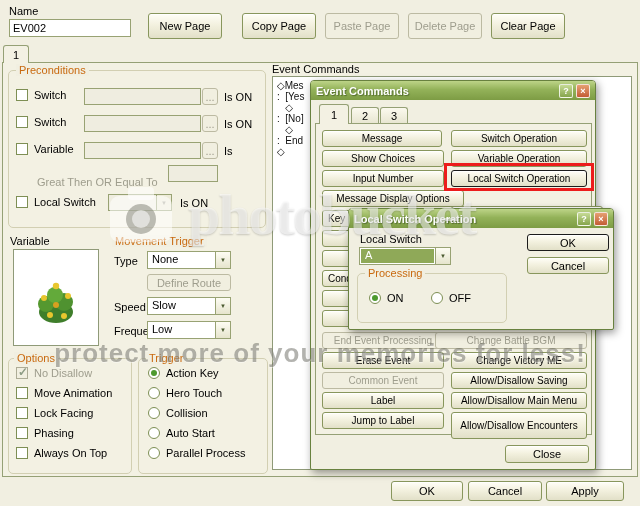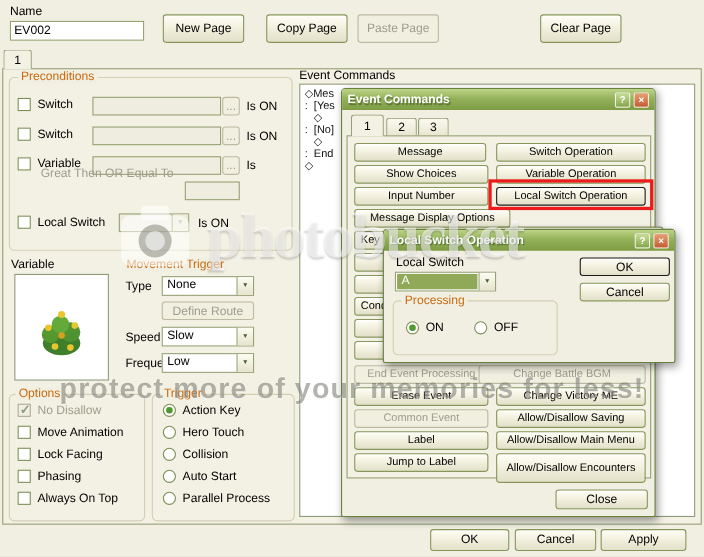--- a/index.html
+++ b/index.html
@@ -74,20 +74,21 @@
 </head>
 <body>
 
 <div class="screen">
 
   <span class="txt" style="left:9px;top:5px">Name</span>
   <input class="name-input" style="left: 9px; top: 19px; width: 122px; height: 18px;" value="EV002">
   <div class="btn" style="left:148px;top:13px;width:74px;height:26px">New Page</div>
   <div class="btn" style="left:242px;top:13px;width:74px;height:26px">Copy Page</div>
   <div class="btn disabled" style="left:325px;top:13px;width:74px;height:26px">Paste Page</div>
+  <div class="btn disabled" style="left:408px;top:13px;width:74px;height:26px">Delete Page</div>
   <div class="btn" style="left:491px;top:13px;width:74px;height:26px">Clear Page</div>
 
   <div class="tab active" style="left:3px;top:45px;width:26px;height:18px">1</div>
   <div class="panel" style="left:2px;top:62px;width:636px;height:415px"></div>
 
   <div class="group" style="left:8px;top:70px;width:258px;height:158px"></div>
   <span class="group-title" style="left:16px;top:64px">Preconditions</span>
 
   <div class="check" style="left:16px;top:89px">
     <span class="box"></span>
@@ -106,21 +107,21 @@
   <span class="txt" style="left:224px;top:118px">Is ON</span>
 
   <div class="check" style="left:16px;top:143px">
     <span class="box"></span>
     <span class="lbl">Variable</span>
   </div>
   <div class="tfield disabled" style="left:84px;top:142px;width:117px;height:17px"></div>
   <div class="btn disabled" style="left:202px;top:142px;width:16px;height:17px">...</div>
   <span class="txt" style="left:224px;top:145px">Is</span>
 
-  <span class="txt gray" style="left:37px;top:152px">Great Then OR Equal To</span>
+  <span class="txt gray" style="left:37px;top:176px">Great Then OR Equal To</span>
   <div class="tfield disabled" style="left:168px;top:165px;width:50px;height:17px"></div>
 
   <div class="check" style="left:16px;top:196px">
     <span class="box"></span>
     <span class="lbl">Local Switch</span>
   </div>
   <div class="combo disabled" style="left:108px;top:194px;width:64px;height:17px">
     <span class="val"></span>
     <span class="arr"></span>
   </div>

